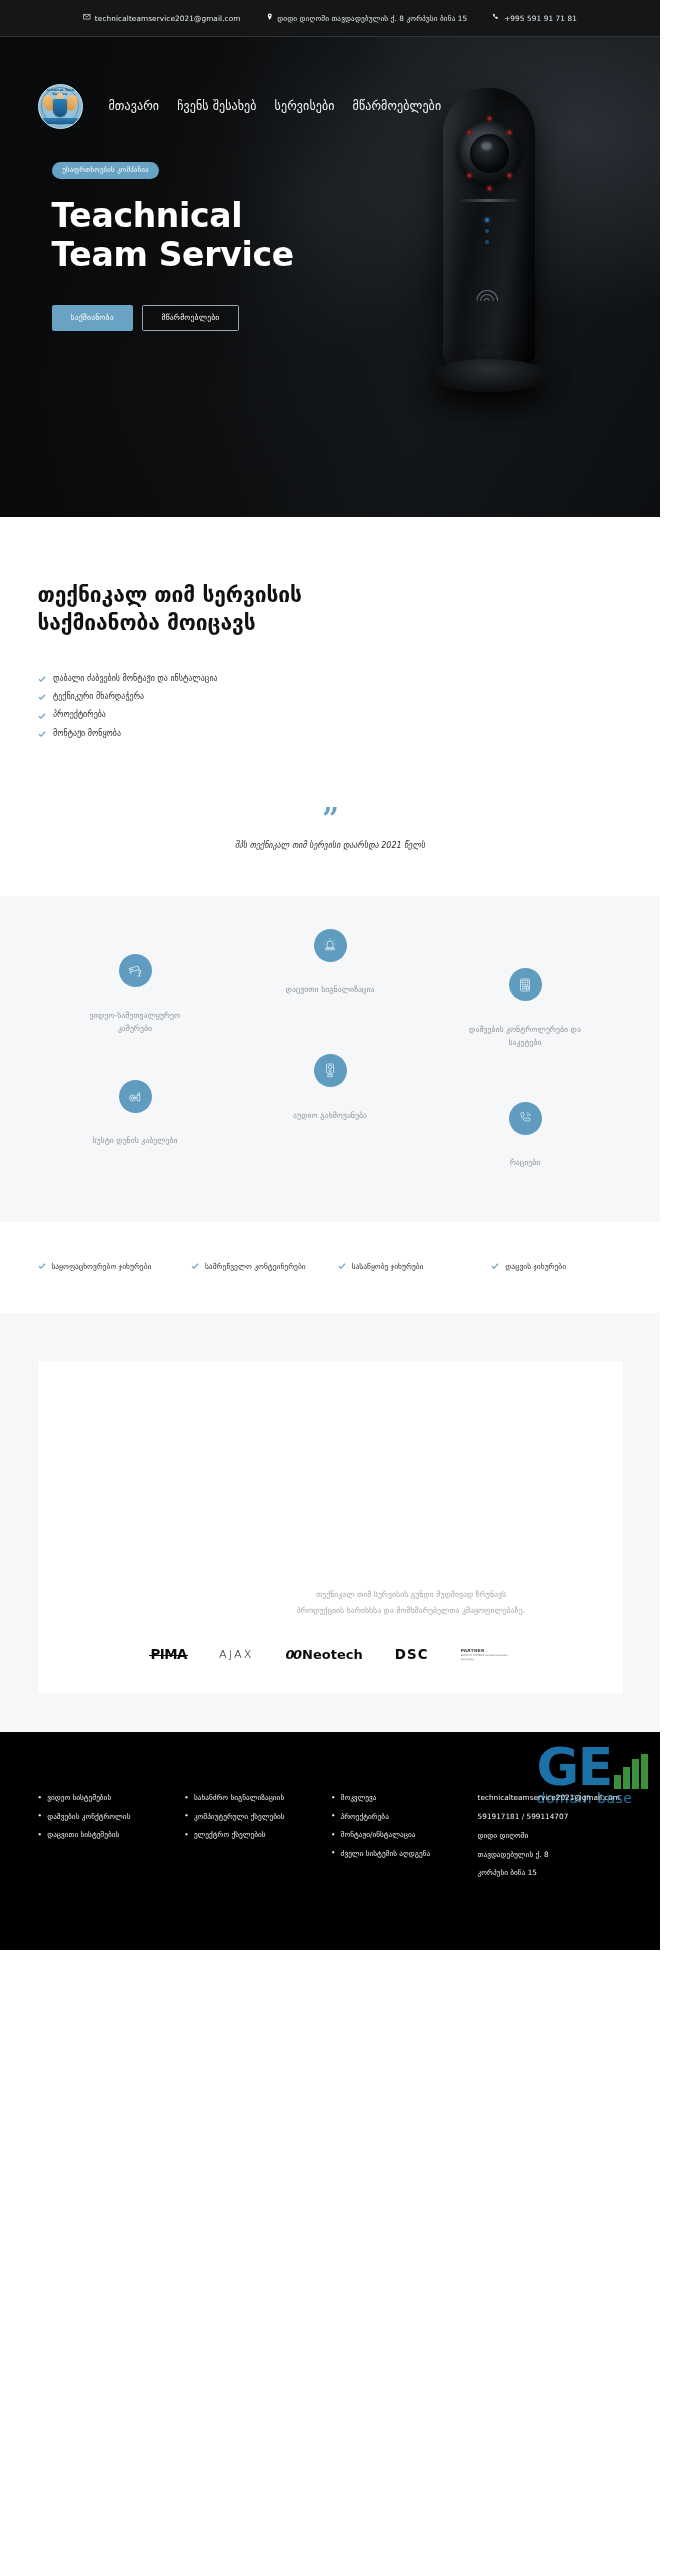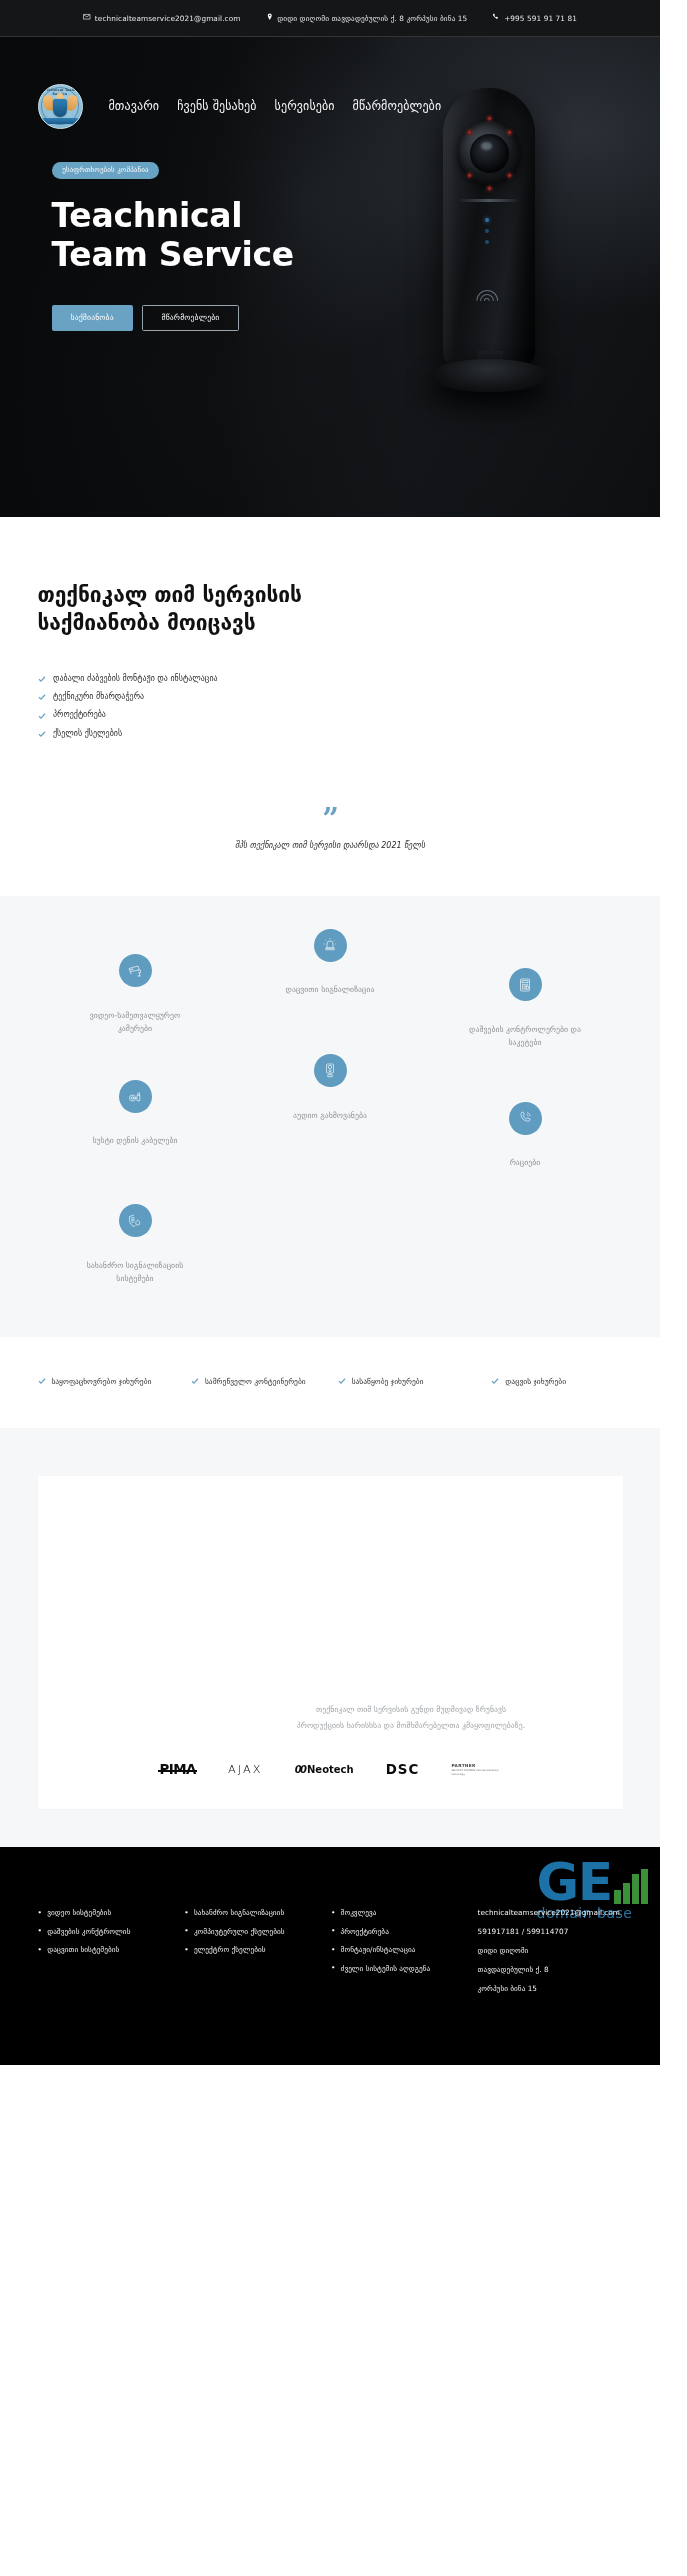--- a/index.html
+++ b/index.html
@@ -318,21 +318,21 @@
     display: flex; align-items: center; justify-content: center; gap: 32px;
     width: 100%;
   }
   .brand { color: #0b0b0b; }
   .brand-pima { font-size: 13.4px; font-weight: 800; letter-spacing: -0.5px; position: relative; }
   .brand-pima::after {
     content: ""; position: absolute; left: -1.1px; right: -1.1px; top: 52%;
     height: 1.6px; background: #0b0b0b;
   }
   .brand-ajax { font-size: 11.3px; font-weight: 300; letter-spacing: 2.1px; }
-  .brand-neotech { font-size: 10px; font-weight: 700; display: flex; align-items: center; gap: 1.6px; }
+  .brand-neotech { font-size: 13px; font-weight: 700; display: flex; align-items: center; gap: 1.6px; }
   .brand-neotech .nn { font-style: italic; font-weight: 800; letter-spacing: -1.6px; }
   .brand-dsc { font-size: 13.4px; font-weight: 700; letter-spacing: 1.1px; }
   .brand-generic { display: flex; flex-direction: column; gap: 1.1px; opacity: .8; }
   .brand-generic .gl1 { font-size: 4.3px; font-weight: 700; letter-spacing: 0.3px; }
   .brand-generic .gl2 { font-size: 2.4px; color: #444; line-height: 1.5; max-width: 49px; }
 
   
   .footer {
     background: #000000; color: #ffffff;
     padding: 60px 0 64px;
@@ -482,21 +482,21 @@
           <div class="check-row">
             <span class="tick"><svg viewBox="0 0 16 16">
                   <polyline points="2,8.5 6,12.5 14,3.5"></polyline>
                 </svg></span>
             <span>პროექტირება</span>
           </div>
           <div class="check-row">
             <span class="tick"><svg viewBox="0 0 16 16">
                   <polyline points="2,8.5 6,12.5 14,3.5"></polyline>
                 </svg></span>
-            <span>ქსელის ქსელების</span>
+            <span>მონტაჟი მონყობა</span>
           </div>
         </div>
       </div>
     </div>
   </div>
 
   <div class="quote">
     <div class="quote-mark">”</div>
     <div class="quote-text">შპს თექნიკალ თიმ სერვისი  დაარსდა 2021 წელს</div>
   </div>
@@ -579,30 +579,20 @@
           <div class="svc-icon">
             <svg viewBox="0 0 32 32">
                 <path d="M8 7c0-1.5 1.2-2.6 2.6-2.6h2.2l1.7 5-2.3 2c1.3 3 3.7 5.4 6.7 6.7l2-2.3 5 1.7v2.2c0 1.4-1.1 2.6-2.6 2.6C13.6 22.3 8 16.7 8 7z"></path>
                 <path d="M20 5.5c3.4.4 6.1 3.1 6.5 6.5"></path>
                 <path d="M19.5 9.4c1.6.4 2.8 1.6 3.2 3.2"></path>
               </svg>
           </div>
           <div class="svc-label">რაციები</div>
         </div>
 
-        <div class="svc-cell r3a">
-          <div class="svc-icon">
-            <svg viewBox="0 0 32 32">
-                <path d="M14 4 5 7v8c0 6 4 10 9 12 1-.4 2-1 2.9-1.7"></path>
-                <path d="M8.2 9.5h7M8.2 12.5h7M8.2 15.5h7M8.2 18.5h5"></path>
-                <path d="M21.5 14c-2.6 2-4 3.8-4 6.2a4 4 0 0 0 8 0c0-2.4-1.4-4.2-4-6.2z"></path>
-              </svg>
-          </div>
-          <div class="svc-label">სახანძრო სიგნალიზაციის სისტემები</div>
-        </div>
 
         <div class="svc-cell"></div>
         <div class="svc-cell"></div>
       </div>
     </div>
   </div>
 
   <div class="feature-strip">
     <div class="fs-inner">
       <div class="fs-item">

